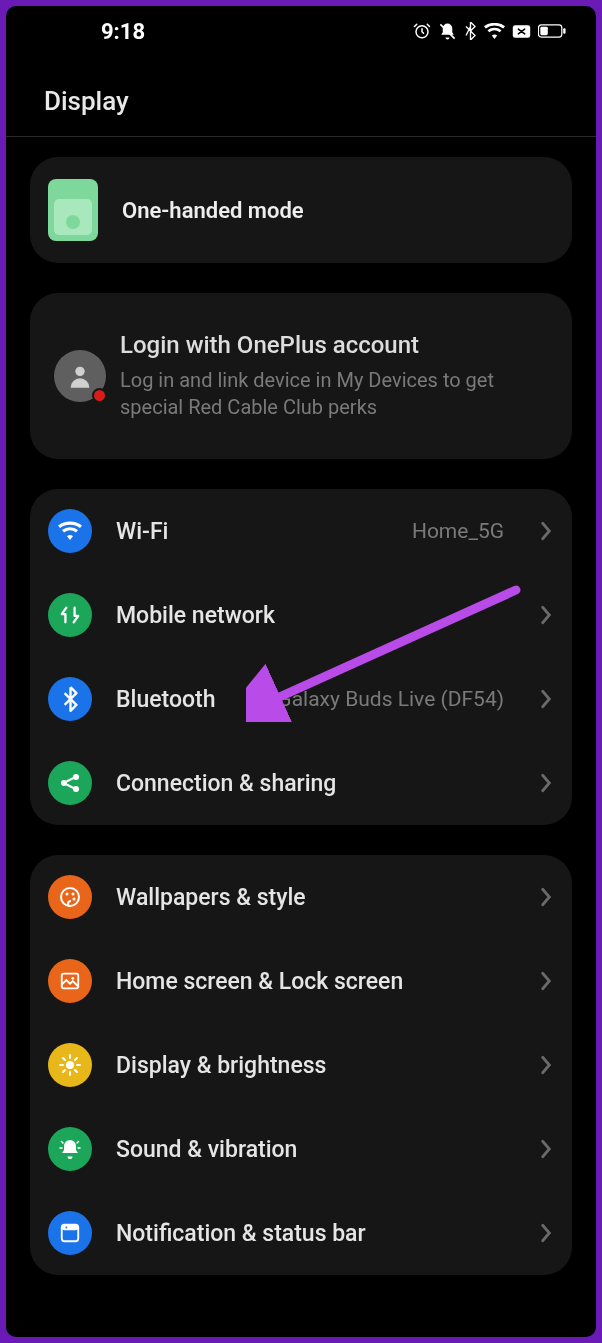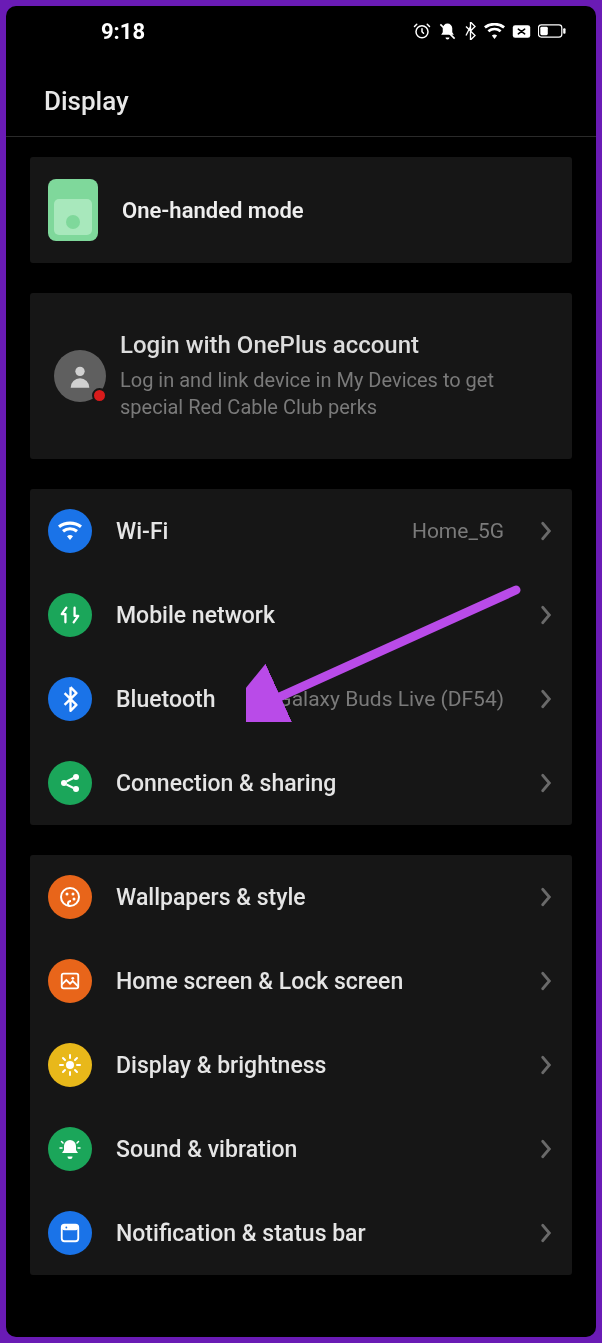--- a/index.html
+++ b/index.html
@@ -34,21 +34,21 @@
   .page-title {
     color: #e8e8e8;
     font-size: 26px;
     font-weight: 500;
     padding: 30px 0 20px 38px;
   }
   .divider { height: 1px; background: #2a2a2a; }
   .content { padding: 20px 24px 0 24px; }
   .card {
     background: #161616;
-    border-radius: 3px;
+    border-radius: 28px;
     margin-bottom: 30px;
   }
   .promo-row {
     display: flex; align-items: center;
     padding: 22px 24px 22px 18px;
     gap: 24px;
   }
   .promo-phone {
     width: 50px; height: 62px;
     background: #7fd89b;

